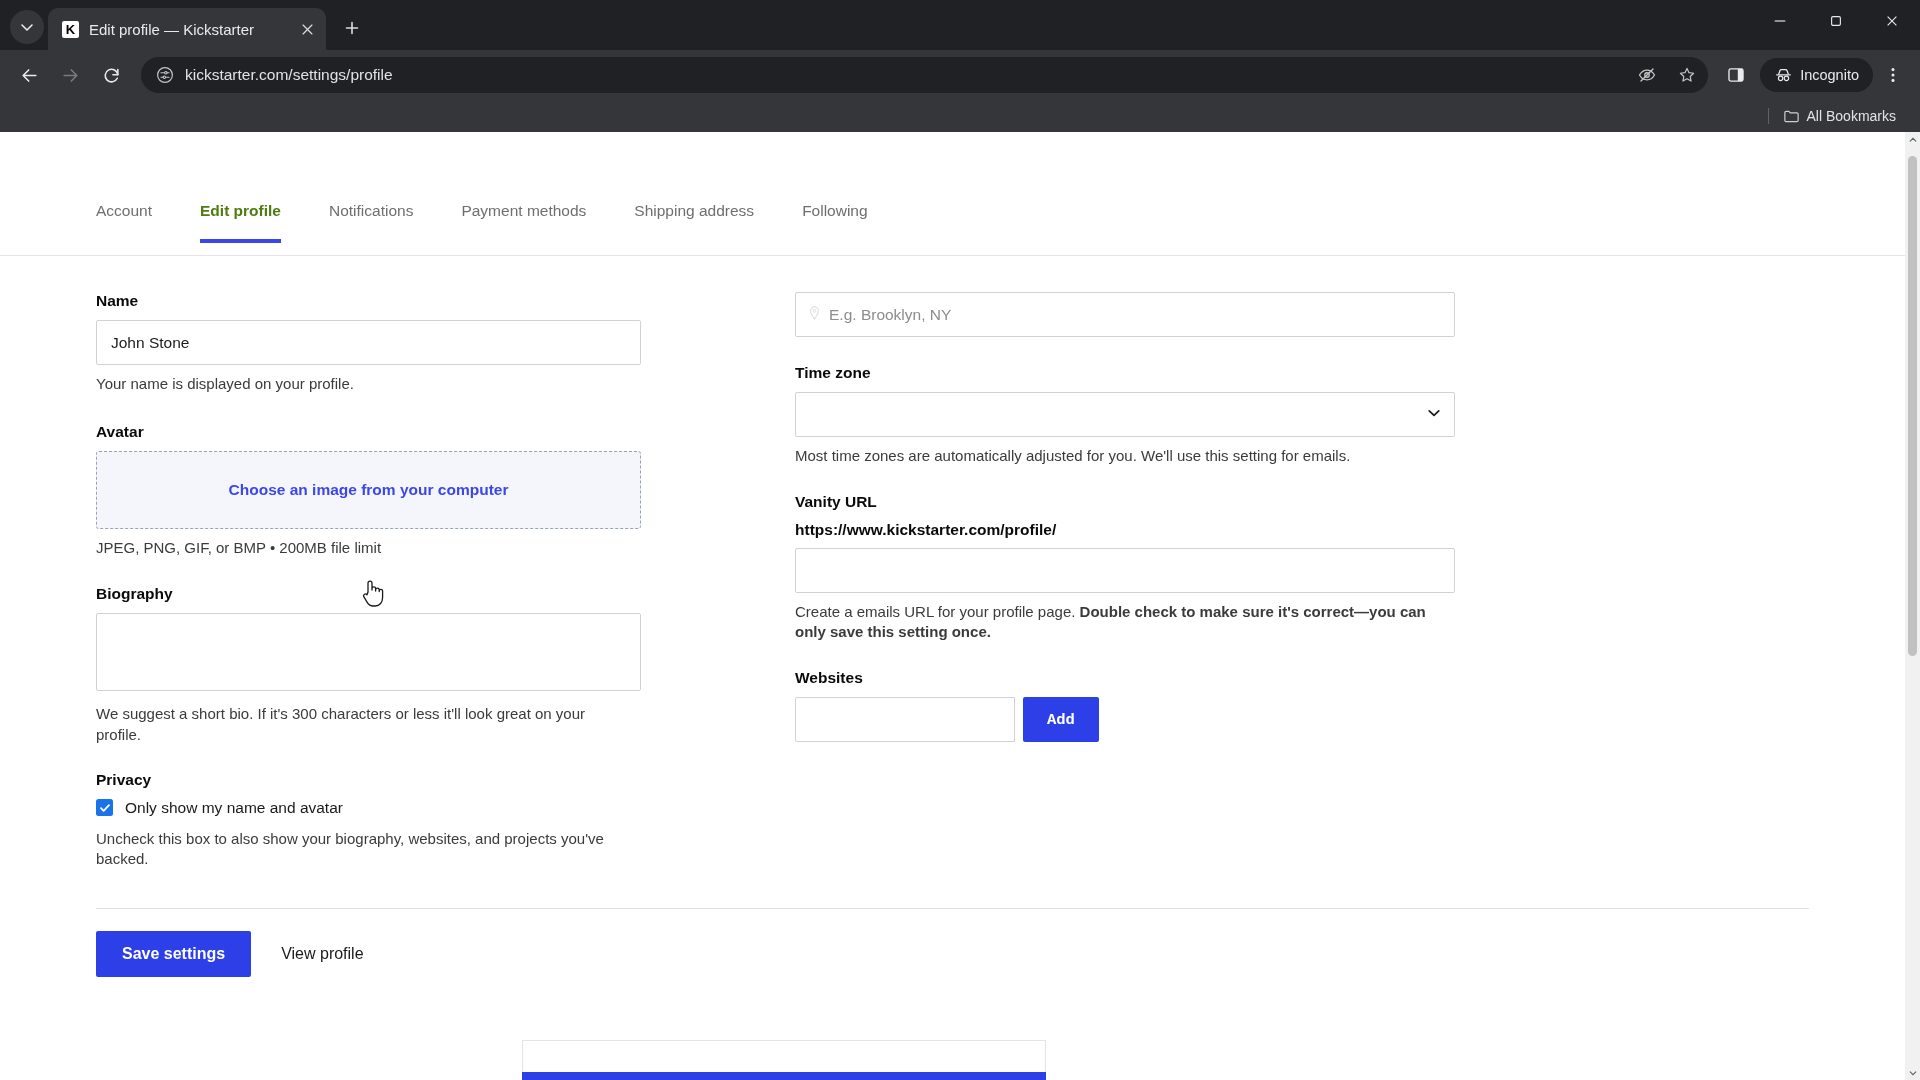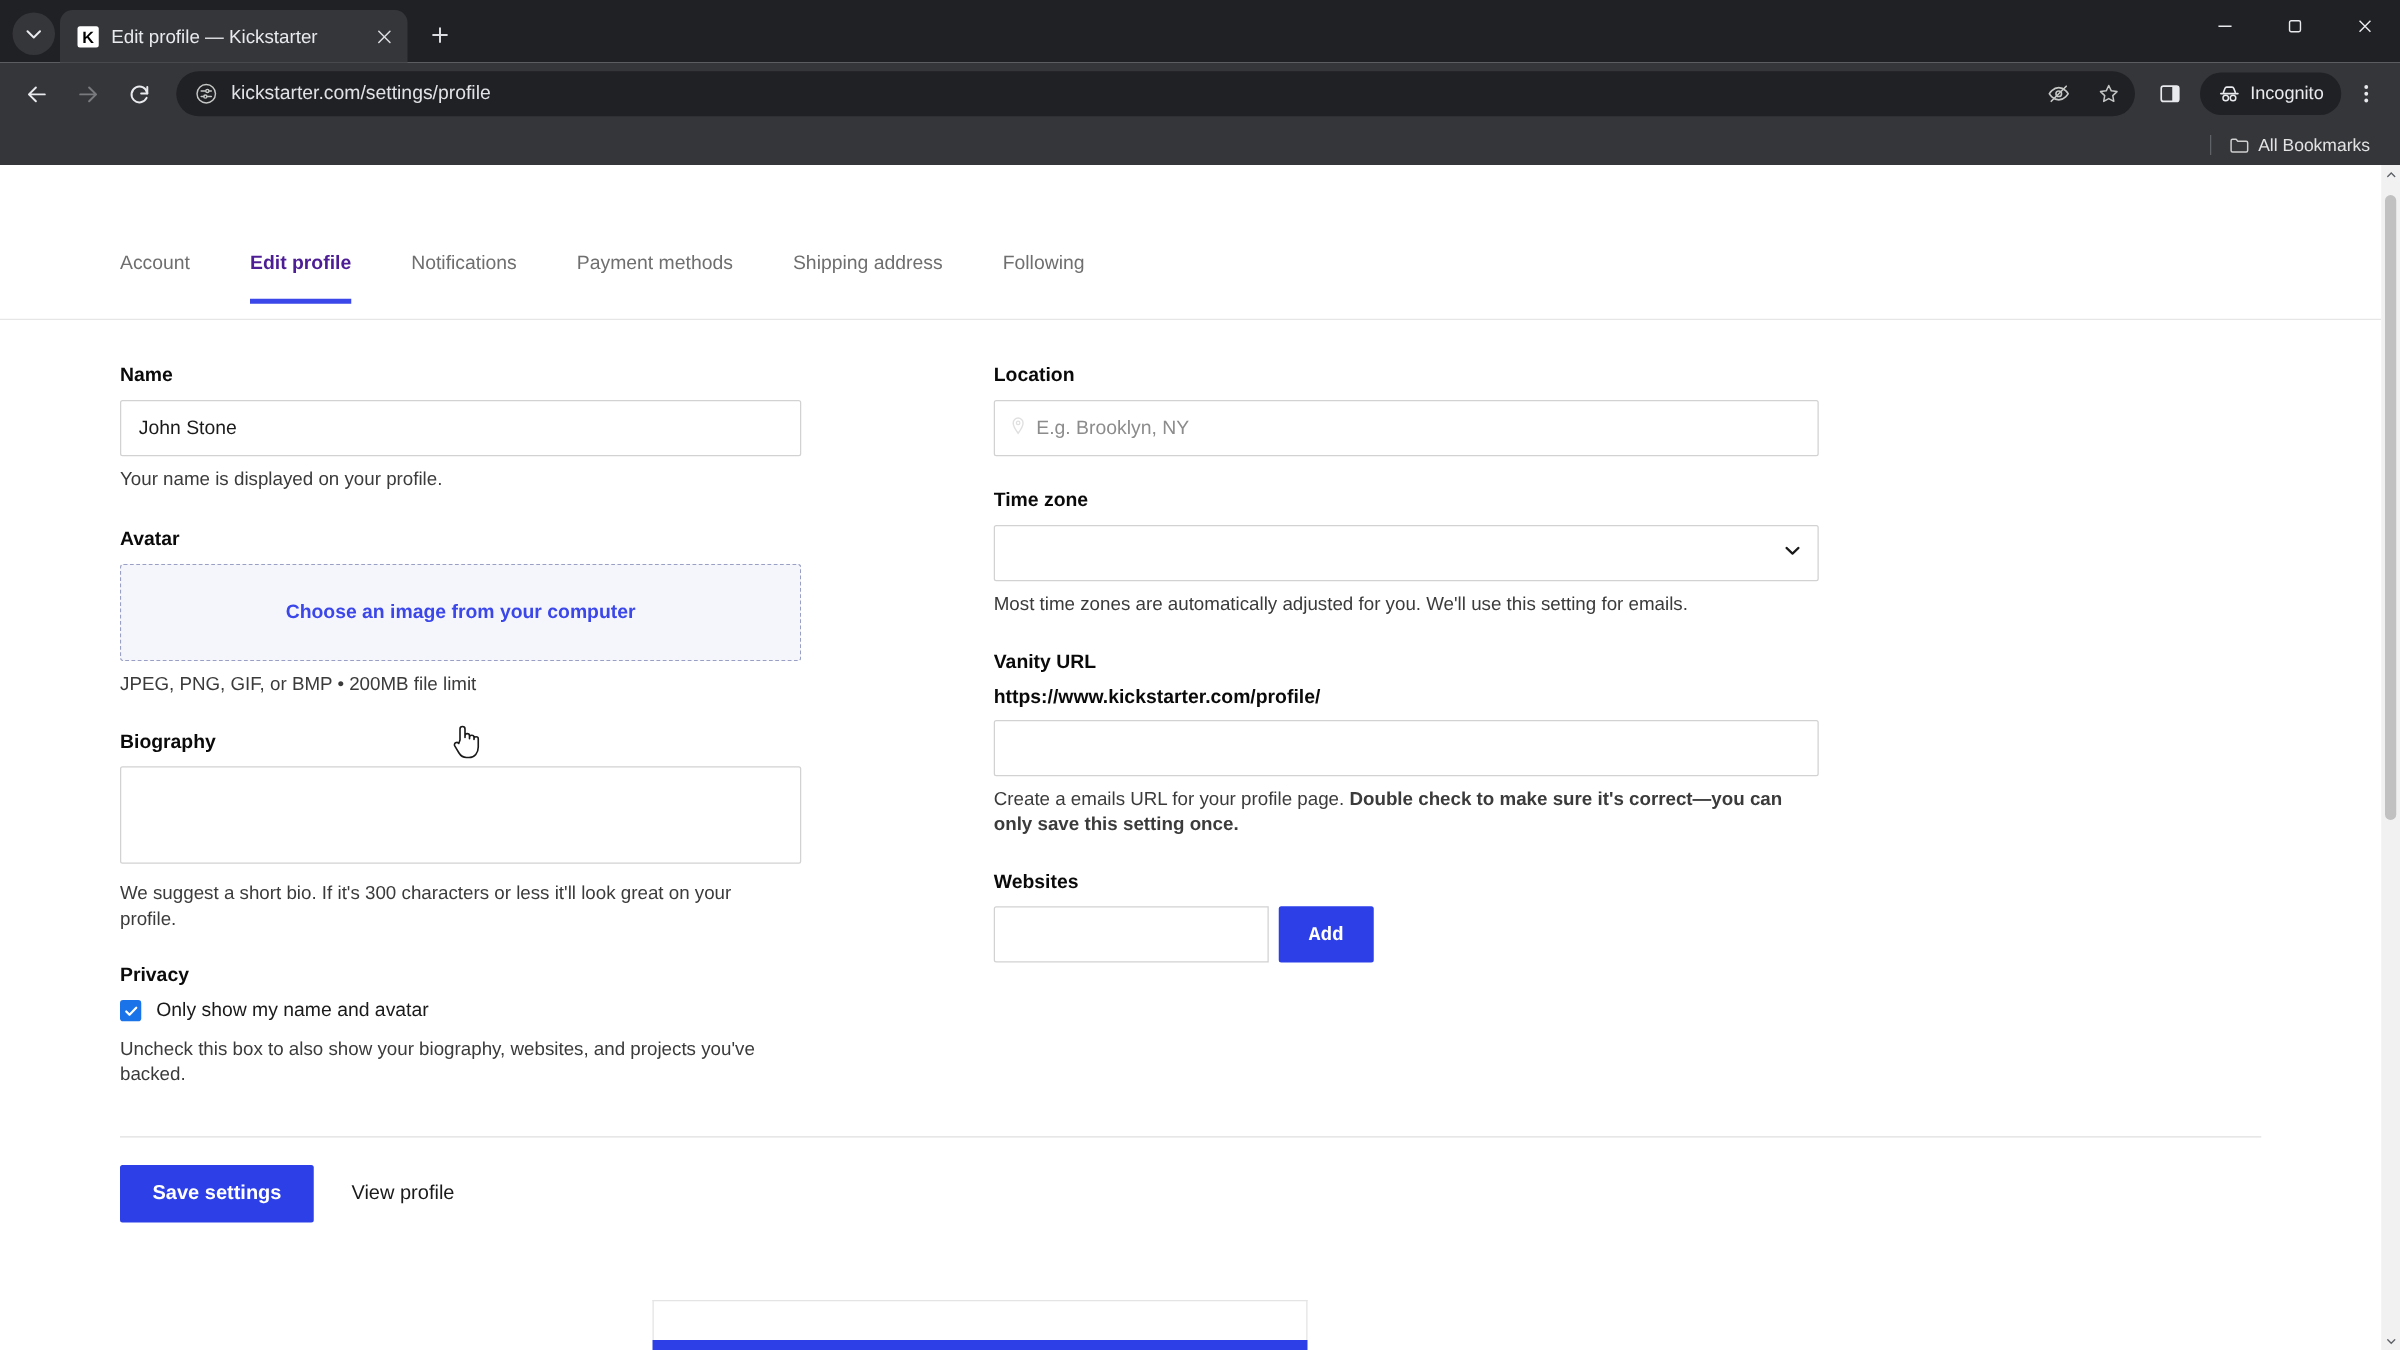--- a/index.html
+++ b/index.html
@@ -92,21 +92,21 @@
   .tabs-row {
     display: flex; align-items: flex-start; gap: 0;
     padding: 30px 0 0 96px;
     border-bottom: 1px solid #e6e6e6;
     height: 84px;
   }
   .ktab {
     font-size: 15.5px; color: #6f6f6f; padding: 0 0 22px 0; margin-right: 48px;
     position: relative; white-space: nowrap;
   }
-  .ktab.active { color: #4c1d95; font-weight: 700; }
+  .ktab.active { color: #4d7c0f; font-weight: 700; }
   .ktab.active::after {
     content: ""; position: absolute; left: 0; right: 0; bottom: -1px;
     height: 4px; background: #3b47e8;
   }
 
   .columns { display: flex; padding: 36px 96px 0 96px; gap: 154px; }
   .col { width: 545px; }
   .col.right { width: 660px; }
 
   .field { margin-bottom: 0; }
@@ -369,21 +369,20 @@
               <span class="check-label">Only show my name and avatar</span>
             </div>
             <div class="fhelp" style="max-width:530px;margin-top:12px;">Uncheck this box to also show your biography, websites, and projects you've backed.</div>
           </div>
 
         </div>
 
         <div class="col right">
 
           <div class="field">
-            <label class="flabel">Location</label>
             <div class="loc-wrap">
               <span class="loc-pin">
                 <svg viewBox="0 0 16 16" width="15" height="15">
                     <path d="M8 1.5c-2.3 0-4.2 1.9-4.2 4.2 0 3.1 4.2 8.8 4.2 8.8s4.2-5.7 4.2-8.8C12.2 3.4 10.3 1.5 8 1.5z" stroke="#9a9a9a" stroke-width="1.2" fill="none"></path>
                     <circle cx="8" cy="5.7" r="1.5" stroke="#9a9a9a" stroke-width="1.1" fill="none"></circle>
                   </svg>
               </span>
               <input class="finput loc-input" type="text" placeholder="E.g. Brooklyn, NY" style="">
             </div>
           </div>

